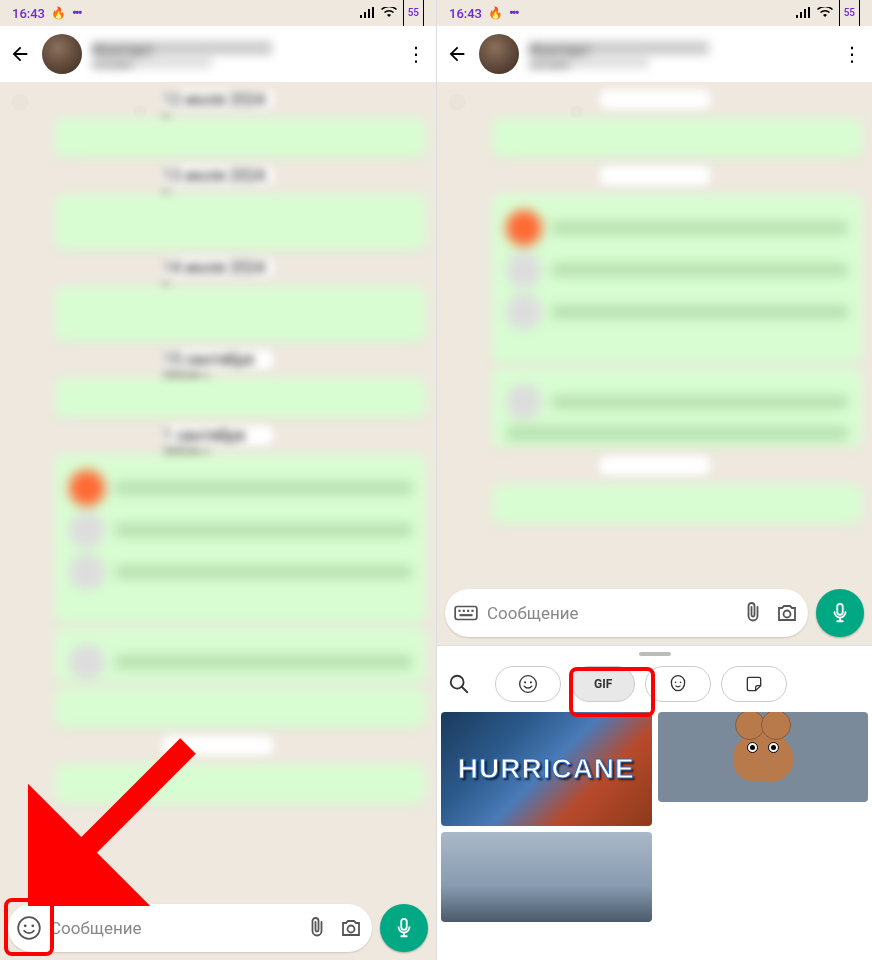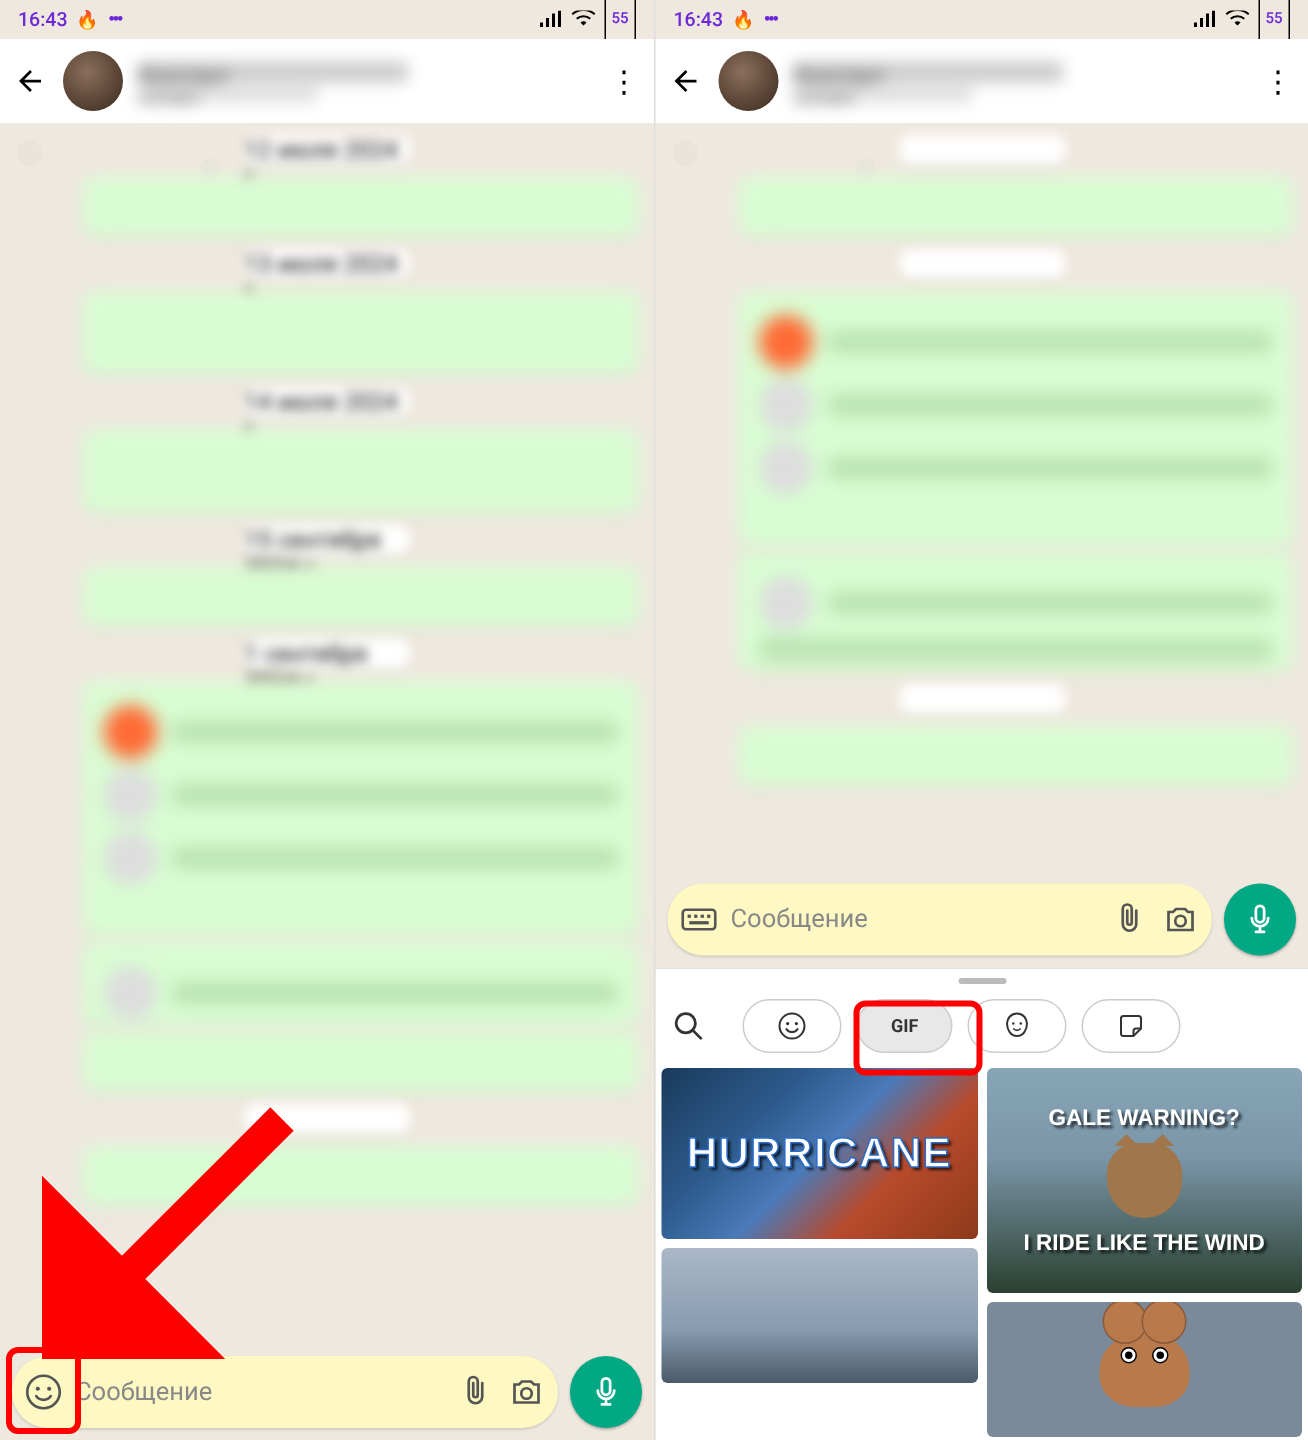--- a/index.html
+++ b/index.html
@@ -40,21 +40,21 @@
 .bubble.h80 { height: 80px; }
 .bubble.h170 { height: 170px; }
 
 .inner-attach { display: flex; align-items: center; gap: 10px; margin: 6px 0; }
 .inner-attach .aicon { width: 36px; height: 36px; border-radius: 50%; background: #ddd; }
 .inner-attach .aicon.orange { background: #ff6b35; }
 .inner-attach .bar { flex: 1; height: 14px; background: #b8e0b0; border-radius: 3px; }
 
 
 .inputbar { position: absolute; left: 0; right: 0; bottom: 0; padding: 8px; display: flex; gap: 8px; align-items: center; }
-.inputfield { flex: 1; height: 48px; background: #fef9c3; border-radius: 24px; display: flex; align-items: center; padding: 0 8px; gap: 8px; box-shadow: 0 1px 2px rgba(0,0,0,.15); }
+.inputfield { flex: 1; height: 48px; background: #ffffff; border-radius: 24px; display: flex; align-items: center; padding: 0 8px; gap: 8px; box-shadow: 0 1px 2px rgba(0,0,0,.15); }
 .micbtn { width: 48px; height: 48px; border-radius: 50%; background: #00a884; display: flex; align-items: center; justify-content: center; box-shadow: 0 1px 2px rgba(0,0,0,.3); }
 .inputfield .iicon { width: 26px; height: 26px; display: flex; align-items: center; justify-content: center; color: #555; }
 .inputfield .placeholder { flex: 1; font-size: 17px; color: #888; }
 
 
 .redbox { position: absolute; border: 4px solid #f00; border-radius: 8px; pointer-events: none; }
 .arrow { position: absolute; pointer-events: none; }
 
 
 .emojipanel { position: absolute; bottom: 0; left: 0; right: 0; height: 315px; background: #fff; border-top: 1px solid #e0e0e0; }
@@ -327,25 +327,20 @@
       </div>
     </div>
     <div class="gifgrid">
       <div class="gifcol">
         <div class="gif gif-a">
           <div><span>HURRICANE</span><br></div>
         </div>
         <div class="gif gif-b"></div>
       </div>
       <div class="gifcol">
-        <div class="gif gif-c">
-          <span>GALE WARNING?</span>
-          <div class="cat"></div>
-          <span>I RIDE LIKE THE WIND</span>
-        </div>
         <div class="gif gif-d">
           <div class="mouse">
               <div class="eye e1"></div>
               <div class="eye e2"></div>
             </div>
         </div>
       </div>
     </div>
   </div>
 

